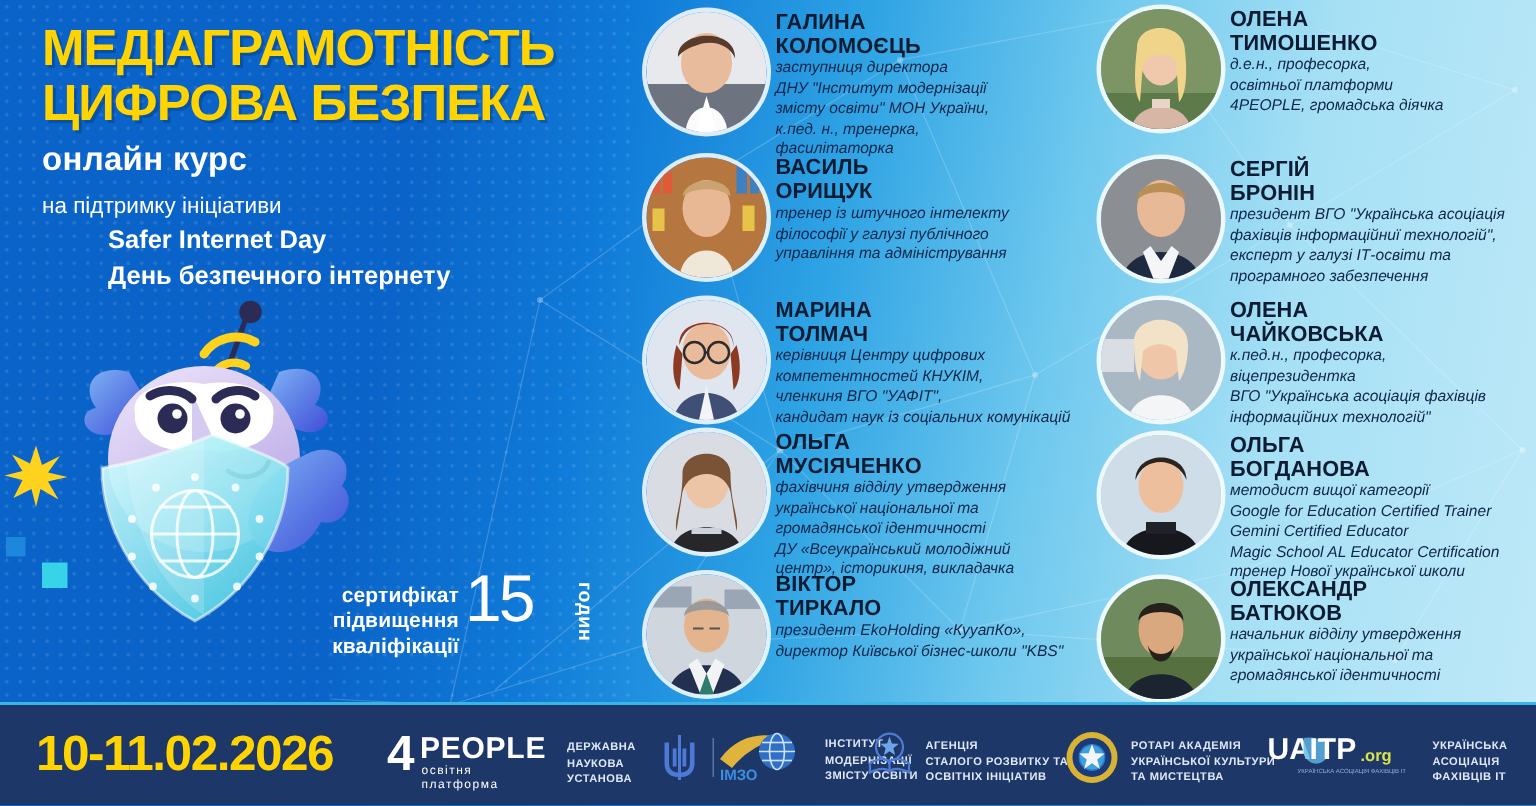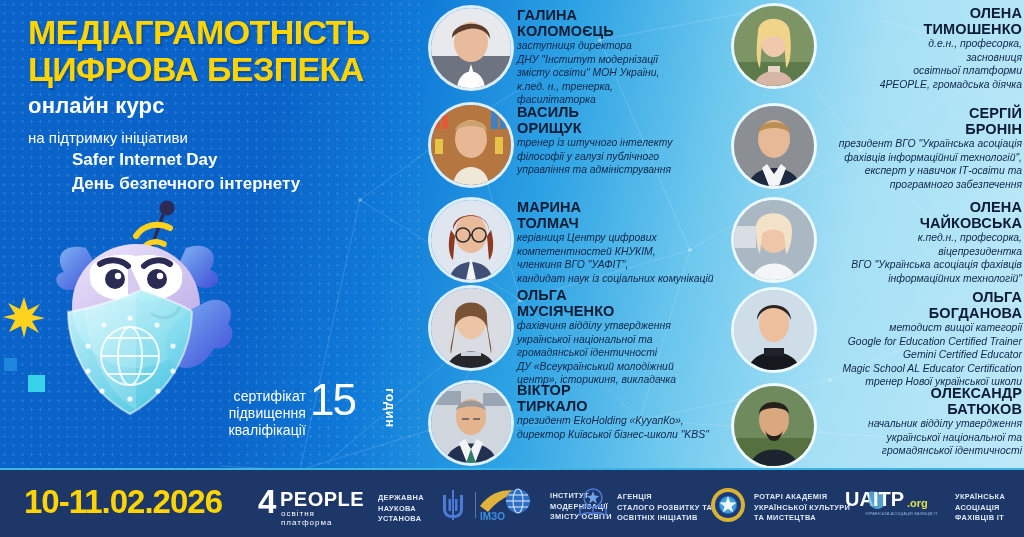--- a/index.html
+++ b/index.html
@@ -50,21 +50,21 @@
 
   
   .spark { position:absolute; left:2px; top:295px; width:44px; height:44px; }
   .sq1 { position:absolute; left:4px; top:358px; width:13px; height:13px; background:#1d86dd; }
   .sq2 { position:absolute; left:28px; top:375px; width:17px; height:17px; background:#37d3e8; }
 
   
   .cert { position:absolute; left:188px; top:386px; width:230px; height:56px; }
   .cert-words {
     position:absolute; left:0; top:2px; width:118px; text-align:right;
-    color:#ffffff; font-weight:normal; font-size:14px; line-height:1.22;
+    color:#ffffff; font-weight:bold; font-size:14px; line-height:1.22;
     letter-spacing:.1px;
   }
   .cert-num {
     position:absolute; left:122px; top:-8px;
     color:#ffffff; font-weight:normal; font-size:44px; line-height:1;
     letter-spacing:-2px;
   }
   .cert-hours {
     position:absolute; left:196px; top:2px;
     color:#ffffff; font-weight:bold; font-size:13px; line-height:1;
@@ -77,21 +77,21 @@
   .col-right { left:728px; width:296px; }
 
   .spk { position:absolute; left:0; }
   .spk-photo {
     position:absolute; left:6px; top:0; width:80px; height:80px;
     border-radius:50%; overflow:hidden;
     box-shadow:0 0 0 3px rgba(255,255,255,.85);
   }
   .spk-photo .ph { position:absolute; inset:0; }
   .spk-text { position:absolute; left:92px; top:0; width:205px; }
-  .col-right .spk-text { width:202px;text-align:right; }
+  .col-right .spk-text { width:202px; }
   .spk-name {
     color:#0d1b33; font-weight:bold; font-size:14.5px; line-height:1.08;
     letter-spacing:.1px;
   }
   .spk-name span { display:block; }
   .spk-role {
     margin-top:0; color:#10264a; font-style:italic;
     font-size:10.4px; line-height:1.30;
   }
   .spk-role span { display:block; }
@@ -415,21 +415,20 @@
           <path d="M34 60 h12 v6 h-12z" fill="#e8d5c5"></path>
         </svg>
       </div>
       <div class="spk-text">
         <div class="spk-name">
           <span>ОЛЕНА</span>
           <span>ТИМОШЕНКО</span>
         </div>
         <div class="spk-role">
           <span>д.е.н., професорка,</span>
-          <span>засновниця</span>
           <span>освітньої платформи</span>
           <span>4PEOPLE, громадська діячка</span>
         </div>
       </div>
     </div>
 
     <div class="spk" style="top:106px">
       <div class="spk-photo">
         <svg class="ph" viewBox="0 0 80 80">
             <rect width="80" height="80" fill="#8b8f94"></rect>
@@ -440,21 +439,21 @@
         </svg>
       </div>
       <div class="spk-text">
         <div class="spk-name">
           <span>СЕРГІЙ</span>
           <span>БРОНІН</span>
         </div>
         <div class="spk-role">
           <span>президент ВГО "Українська асоціація</span>
           <span>фахівців інформаційниї технологій",</span>
-          <span>експерт у навичок ІТ-освіти та</span>
+          <span>експерт у галузі ІТ-освіти та</span>
           <span>програмного забезпечення</span>
         </div>
       </div>
     </div>
 
     <div class="spk" style="top:200px">
       <div class="spk-photo">
         <svg class="ph" viewBox="0 0 80 80">
             <rect width="80" height="80" fill="#aab8c4"></rect>
           <rect x="0" y="26" width="22" height="22" fill="#d8dee4"></rect>

